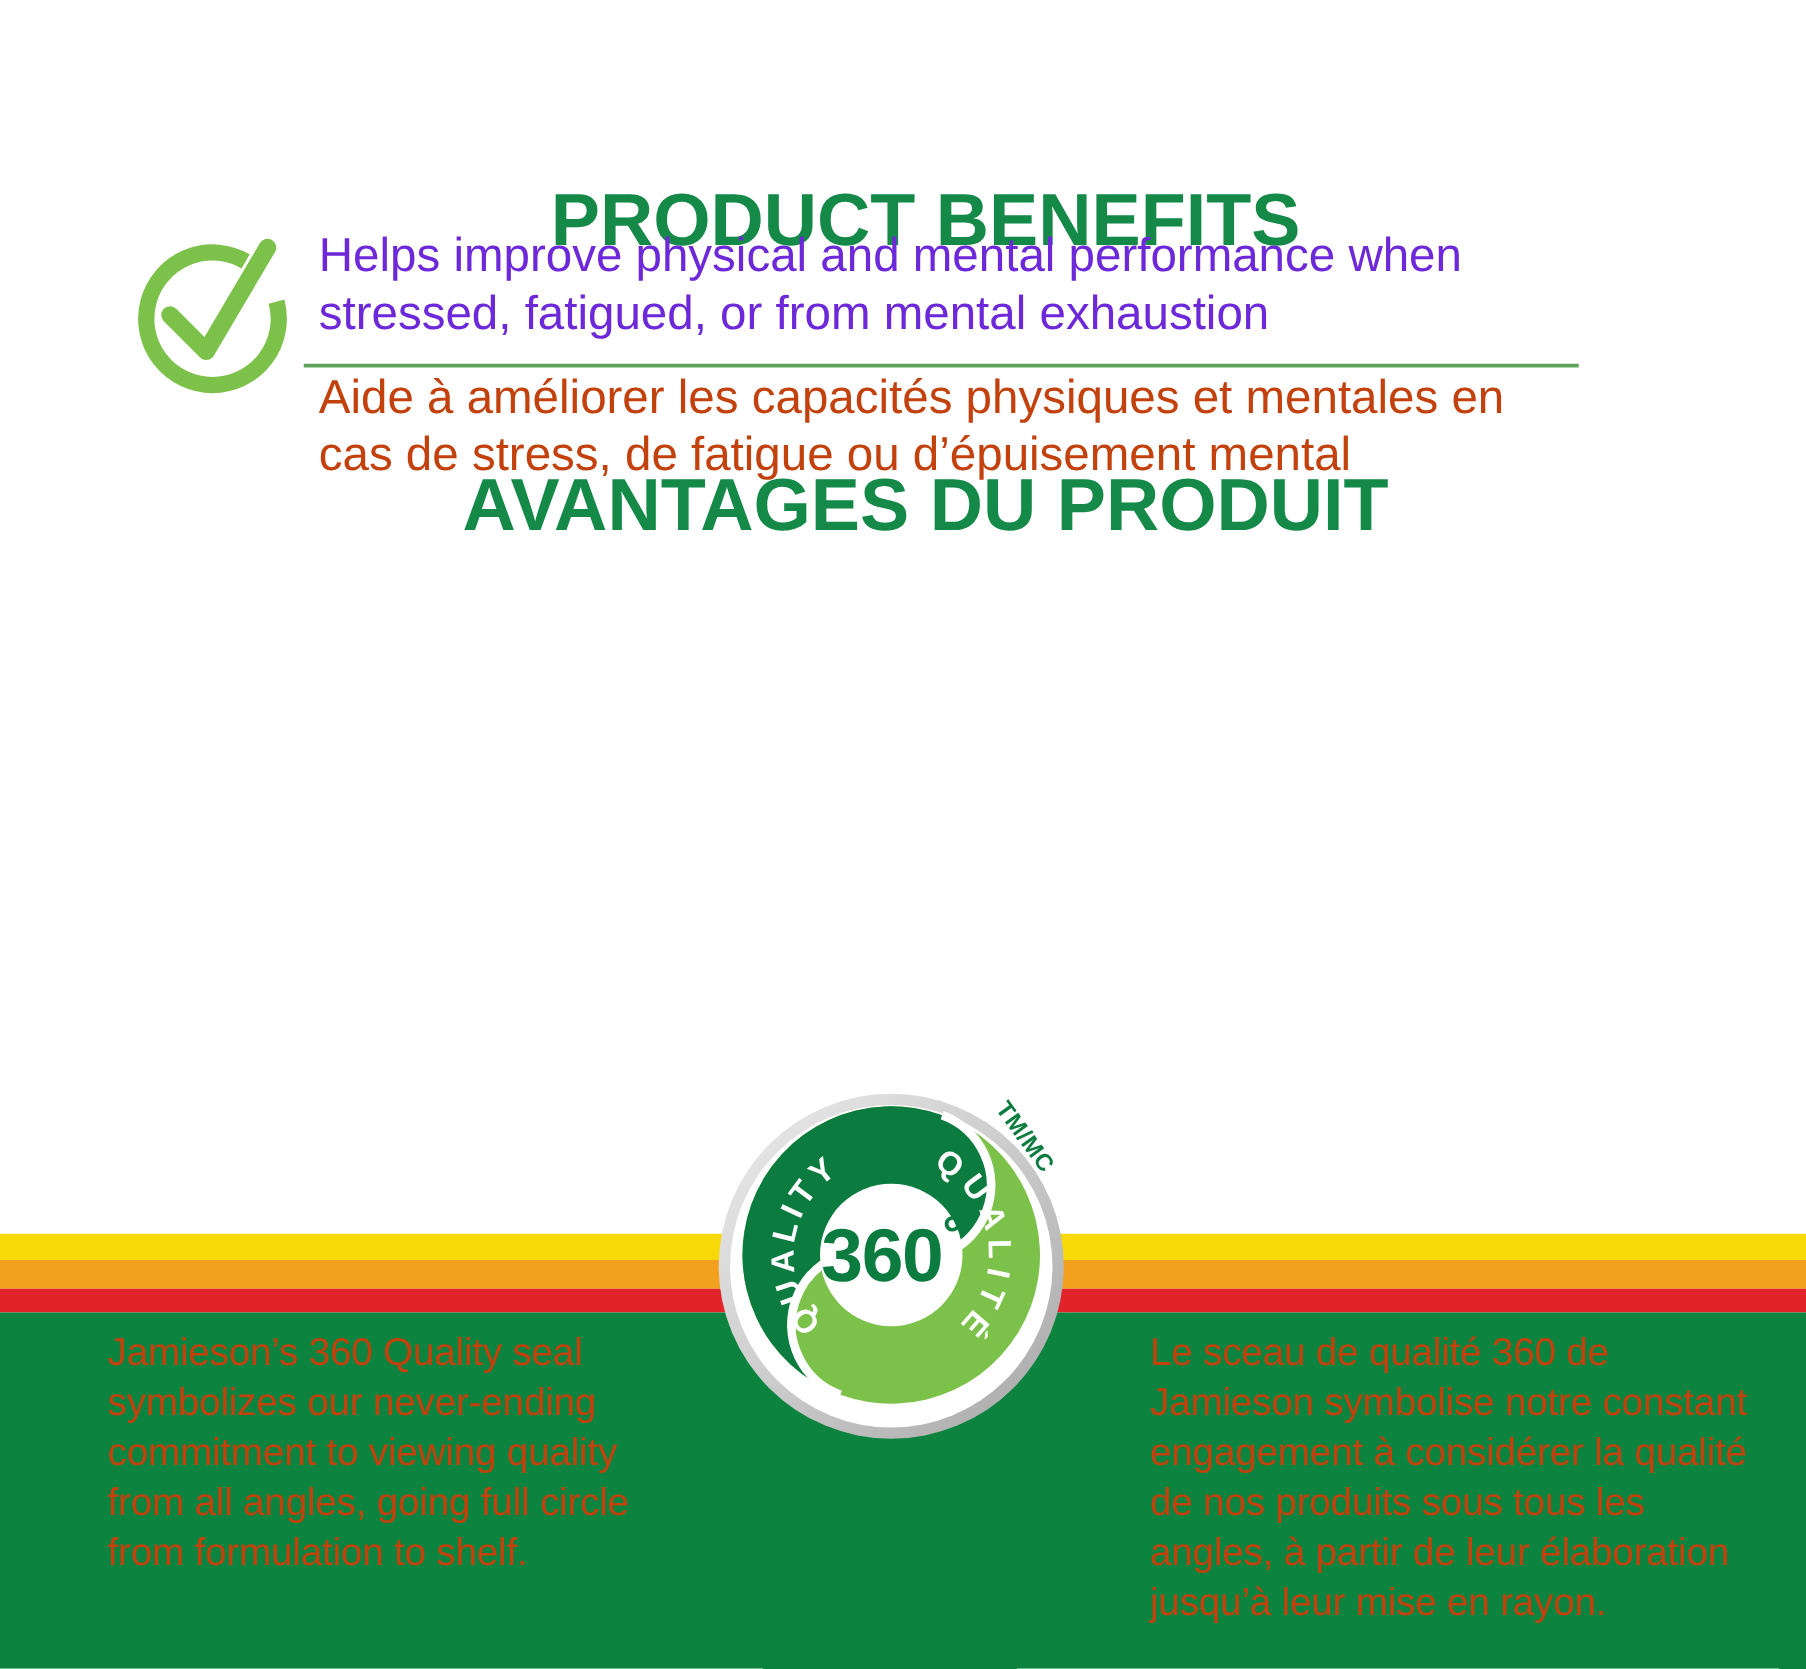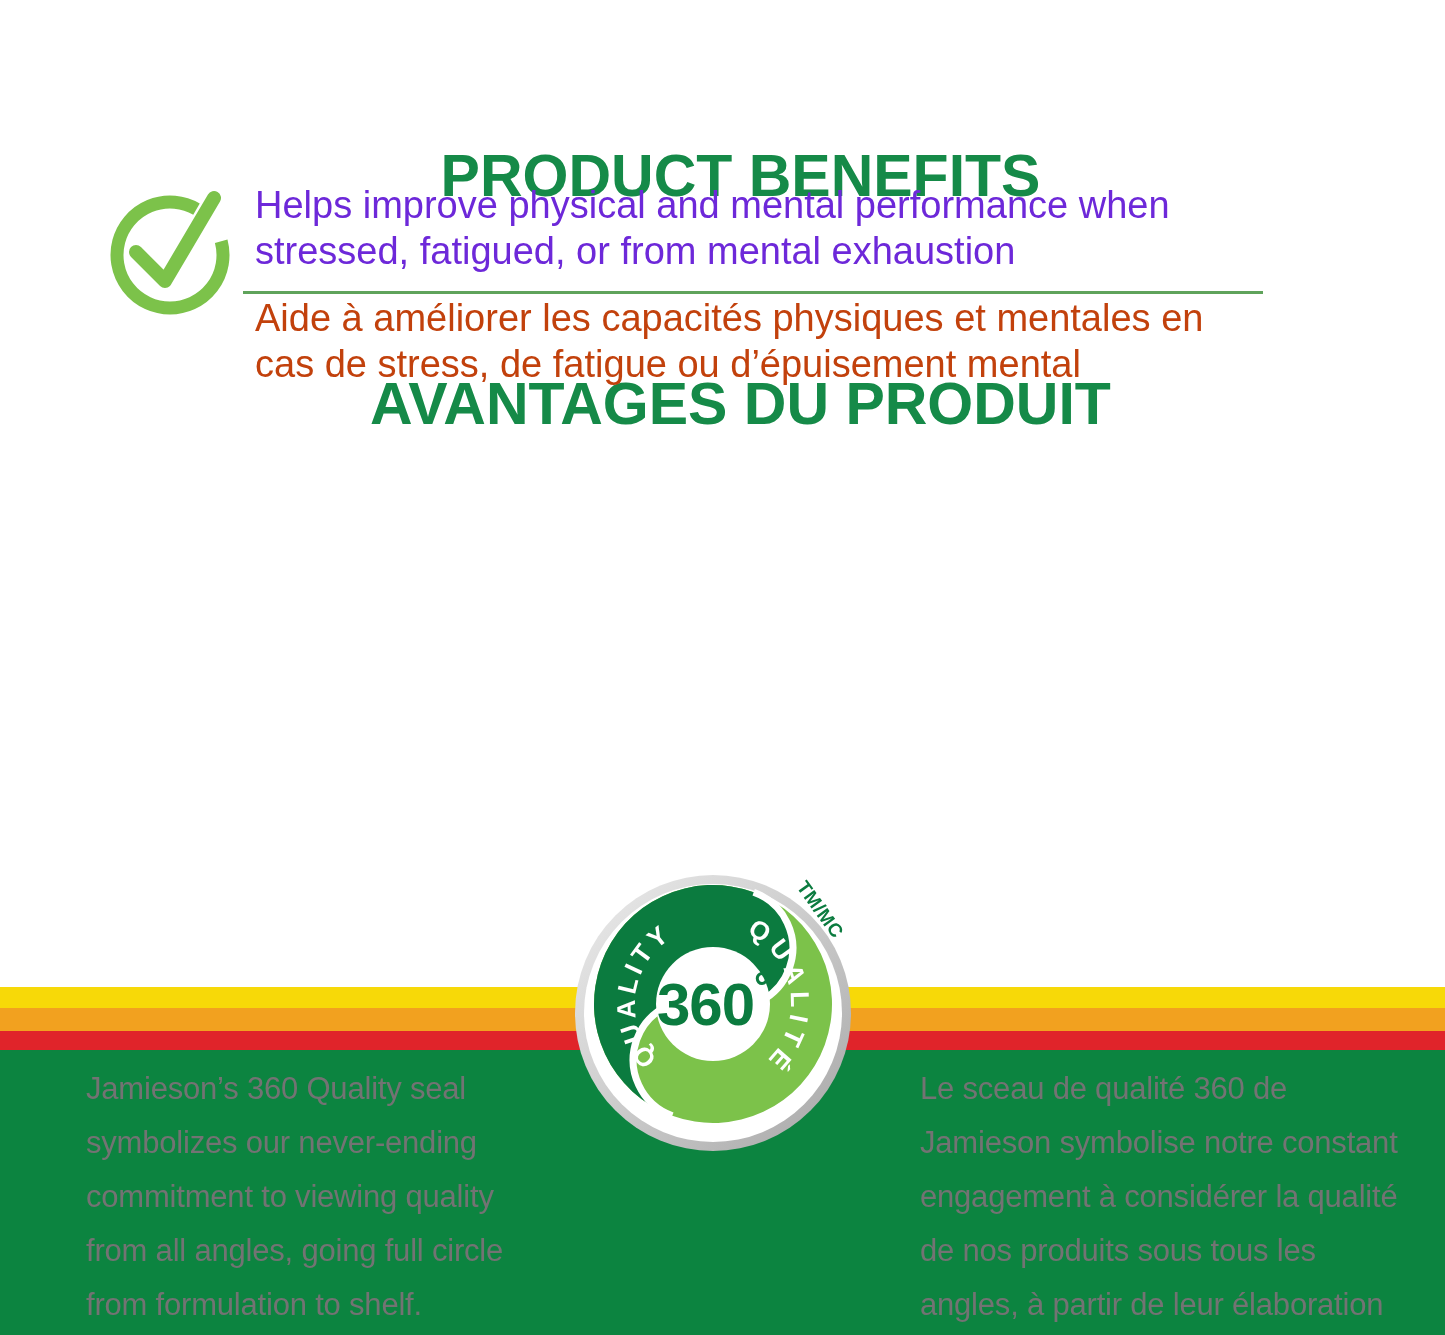--- a/index.html
+++ b/index.html
@@ -41,23 +41,23 @@
     background: #5FA35B;
   }
 
   .stripe { left: 0; width: 1445px; }
   .stripe-yellow { top: 987px;  height: 21px; background: #F7D908; }
   .stripe-orange { top: 1008px; height: 23px; background: #F2A11F; }
   .stripe-red    { top: 1031px; height: 19px; background: #E0242A; }
   .green-band    { left: 0; top: 1050px; width: 1445px; height: 285px; background: #0C8440; }
 
   .footer-text {
-    color: #737373;
+    color: #c2410c;
     font-size: 31px;
-    line-height: 54px;
+    line-height: 40px;
     letter-spacing: -0.2px;
     white-space: pre;
   }
   .footer-en { left: 86px;  top: 1062px; width: 485px; }
   .footer-fr { left: 920px; top: 1062px; width: 505px; }
 
   .check-icon-svg { left: 106px; top: 186px; }
   .seal-svg { left: 565px; top: 865px; }
 
   svg text { font-family: "Liberation Sans", sans-serif; }

